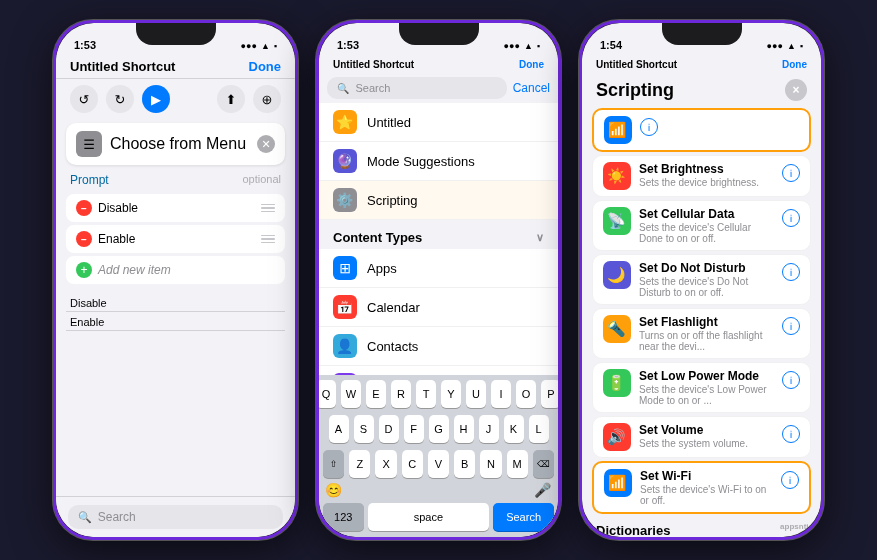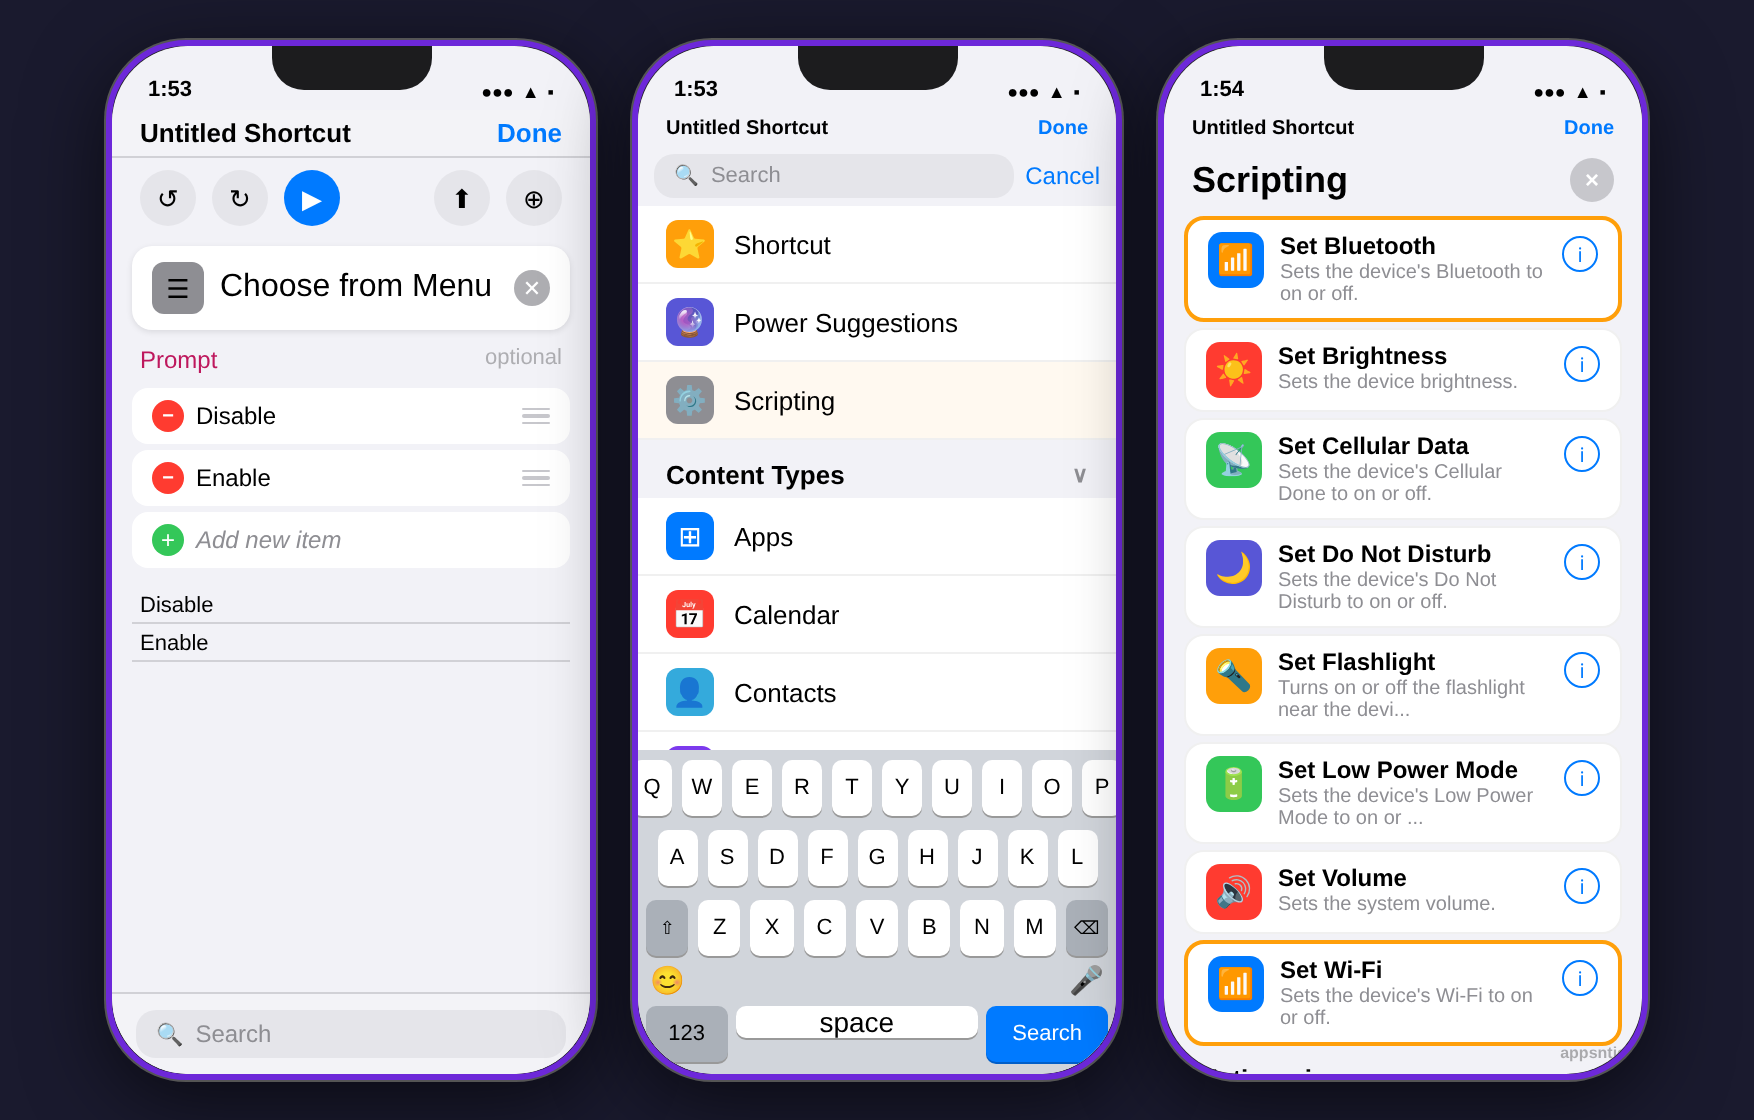--- a/index.html
+++ b/index.html
@@ -134,21 +134,21 @@
       color: white;
       display: flex; align-items: center; justify-content: center;
       font-size: 11px;
     }
 
     .prompt-row {
       padding: 4px 14px;
       display: flex;
       justify-content: space-between;
     }
-    .prompt-label { font-size: 12px; color: #be185d; }
+    .prompt-label { font-size: 12px; color: #0369a1; }
     .prompt-optional { font-size: 11px; color: #aeaeb2; }
 
     .menu-item-row {
       margin: 3px 10px;
       background: white;
       border-radius: 8px;
       padding: 6px 10px;
       display: flex;
       align-items: center;
       gap: 6px;
@@ -275,21 +275,21 @@
       background: #aab0b8;
       color: #000;
       font-size: 9px;
     }
     .kb-bottom-row {
       display: flex;
       gap: 4px;
       padding: 3px 4px 6px;
     }
     .kb-num { background: #aab0b8; border-radius: 5px; height: 28px; flex: 1; display: flex; align-items: center; justify-content: center; font-size: 11px; box-shadow: 0 1px 0 #999; }
-    .kb-space { background: white; border-radius: 5px; height: 16px; flex: 3; display: flex; align-items: center; justify-content: center; font-size: 14px; box-shadow: 0 1px 0 #999; }
+    .kb-space { background: white; border-radius: 5px; height: 28px; flex: 3; display: flex; align-items: center; justify-content: center; font-size: 11px; box-shadow: 0 1px 0 #999; }
     .kb-search { background: #007aff; border-radius: 5px; height: 28px; flex: 1.5; display: flex; align-items: center; justify-content: center; font-size: 11px; color: white; box-shadow: 0 1px 0 #005ec9; }
     .kb-emoji-btn { font-size: 14px; }
     .kb-mic-btn { font-size: 14px; }
 
     .p3-header {
       background: #f2f2f7;
       padding: 6px 14px 4px;
       display: flex;
       justify-content: space-between;
       align-items: center;
@@ -459,25 +459,25 @@
     <div style="display:flex;align-items:center;gap:6px;margin:4px 8px;">
       <div class="p2-search-bar" style="flex:1;margin:0;">
         <span style="font-size:10px;color:#8e8e93;">🔍</span>
         <span style="font-size:11px;color:#8e8e93;">Search</span>
       </div>
       <span class="p2-cancel">Cancel</span>
     </div>
 
     <div class="p2-list-item">
       <div class="p2-item-icon" style="background:#ff9f0a;">⭐</div>
-      <span class="p2-item-label">Shortcut</span>
+      <span class="p2-item-label">Untitled</span>
     </div>
     <div class="p2-list-item">
       <div class="p2-item-icon" style="background:#5856d6;">🔮</div>
-      <span class="p2-item-label">Power Suggestions</span>
+      <span class="p2-item-label">Mode Suggestions</span>
     </div>
     <div class="p2-list-item" style="background:#fff9f0;">
       <div class="p2-item-icon" style="background:#8e8e93;">⚙️</div>
       <span class="p2-item-label">Scripting</span>
     </div>
 
     <div class="p2-section-header">
       <span>Content Types</span>
       <span class="p2-chevron">∨</span>
     </div>
@@ -567,24 +567,20 @@
 
     <div class="p3-header">
       <span class="p3-title">Scripting</span>
       <div class="p3-close">×</div>
     </div>
 
     <div style="overflow:hidden;">
 
       <div class="p3-item highlighted">
         <div class="p3-item-icon" style="background:#007aff;color:white;">📶</div>
-        <div class="p3-item-content">
-          <div class="p3-item-title">Set Bluetooth</div>
-          <div class="p3-item-desc">Sets the device's Bluetooth to on or off.</div>
-        </div>
         <div class="p3-info-btn">ℹ</div>
       </div>
 
       <div class="p3-item">
         <div class="p3-item-icon" style="background:#ff3b30;color:white;">☀️</div>
         <div class="p3-item-content">
           <div class="p3-item-title">Set Brightness</div>
           <div class="p3-item-desc">Sets the device brightness.</div>
         </div>
         <div class="p3-info-btn">ℹ</div>

